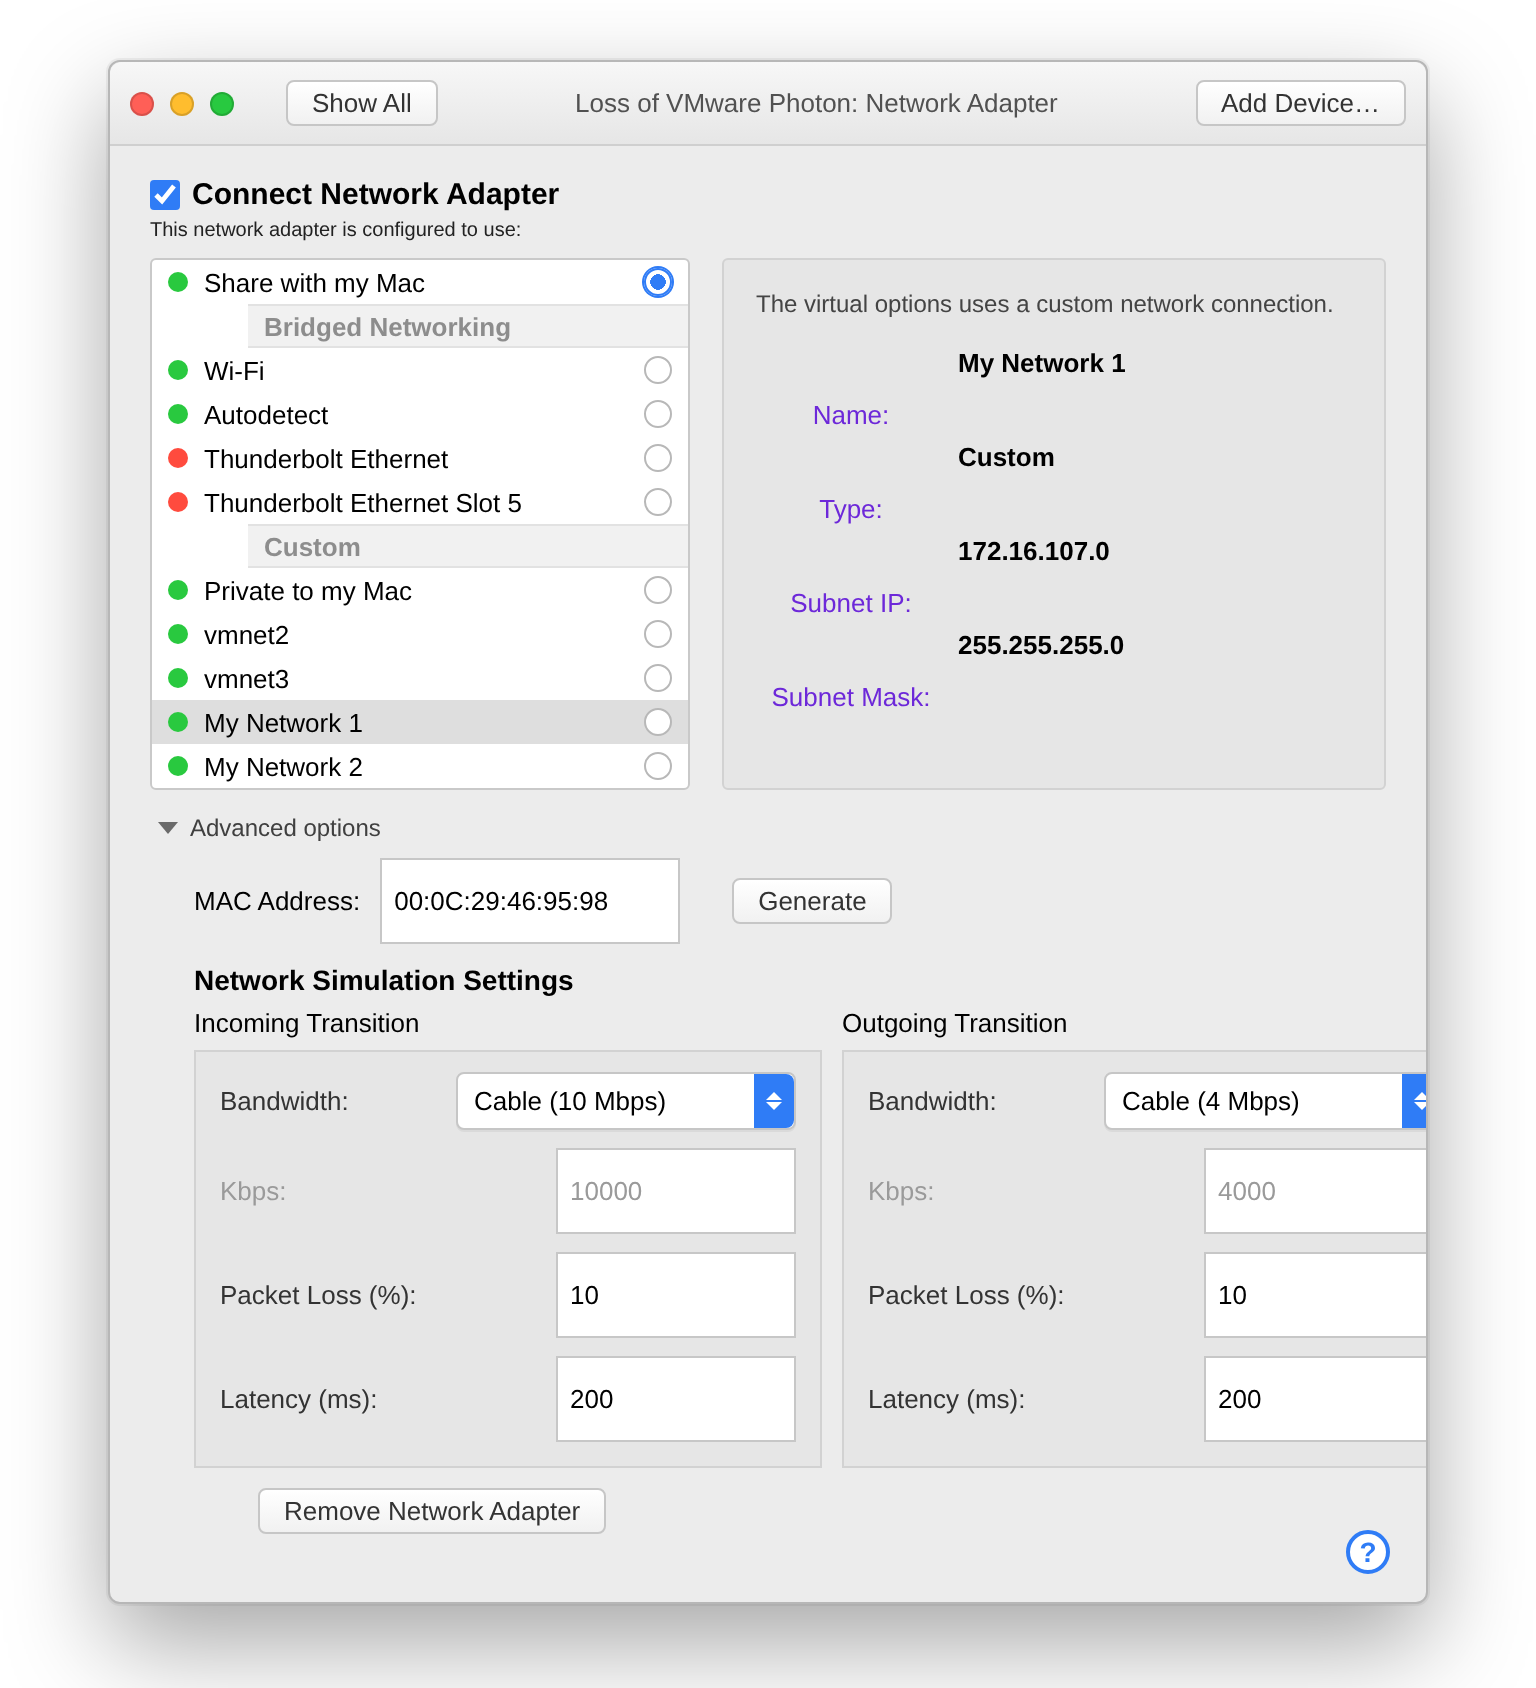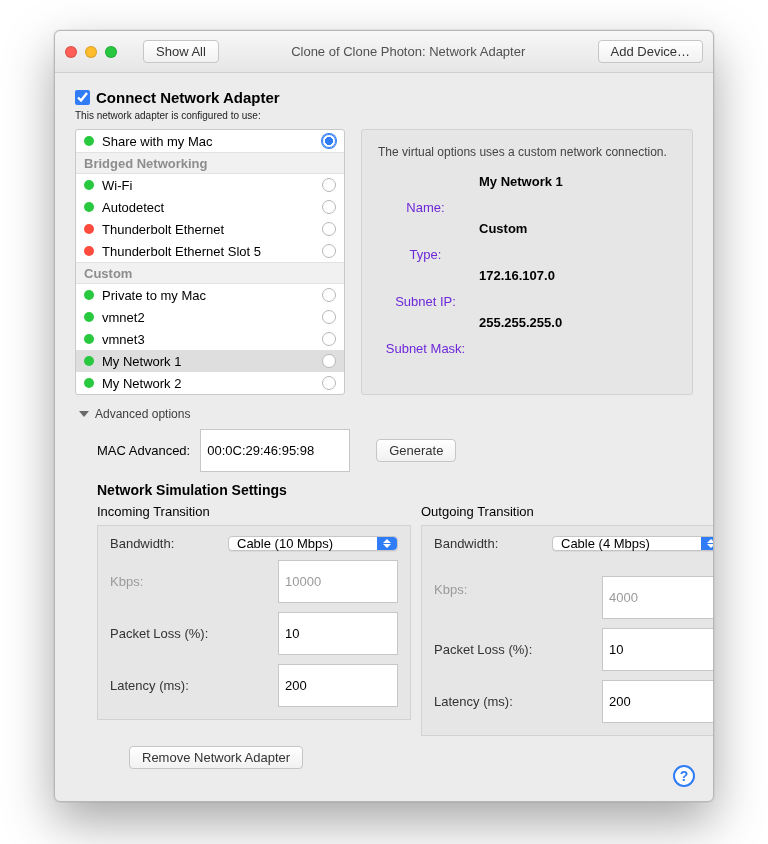--- a/index.html
+++ b/index.html
@@ -56,21 +56,21 @@
     border:1px solid #c9c9c9;
     border-radius:3px;
     overflow:hidden;
   }
   .row { display:flex; align-items:center; height:22px; padding:0 8px; gap:8px; position:relative; border-bottom:0; }
   .row .status { width:10px; height:10px; border-radius:50%; flex-shrink:0;}
   .status.green{background:#29c93f;} .status.red{background:#ff4b3e;}
   .row .name { flex:1; white-space:nowrap; overflow:hidden; text-overflow:ellipsis; font-size:13px;}
   .radio { width:14px; height:14px; border:1px solid #b8b8b8; border-radius:50%; background:#fff; flex-shrink:0;}
   .radio.sel { border-color:#2f7cf6; background: radial-gradient(circle,#2f7cf6 0 45%, #fff 46% 100%); box-shadow:0 0 0 1px #2f7cf6;}
-  .section { font-weight:600; color:#8d8d8d; background:#f1f1f1; height:22px; display:flex; align-items:center; padding:0 8px; border-top:1px solid #e2e2e2; border-bottom:1px solid #e2e2e2;}
+  .section { font-weight:600; color:#8d8d8d; background:#f1f1f1; height:22px; display:flex; align-items:center; padding:0 8px; border-top:1px solid #e2e2e2; border-bottom:1px solid #e2e2e2;margin-left:48px;}
   .row.highlight { background:#dedede;}
   .info {
     flex:1;
     background:#e6e6e6;
     border:1px solid #d2d2d2;
     border-radius:3px;
     padding: 14px 16px 10px 16px;
     font-size:12px;
   }
   .info-desc { color:#444; margin-bottom:14px; line-height:1.35;}
@@ -92,21 +92,21 @@
   .pane-body {
     background:#e6e6e6; border:1px solid #d2d2d2; padding:10px 12px 12px 12px;
     display:grid; grid-template-columns: 110px 1fr; align-items:center; row-gap:9px; column-gap:8px;
   }
   .pane-body label { font-size:13px; color:#333;}
   .pane-body label.dim { color:#9a9a9a;}
   .pane-body input[type=text]{ width: 120px; justify-self:end;}
   .select {
     display:flex; align-items:center; justify-content:space-between;
     background:#fff; border:1px solid #c6c6c6; border-radius:4px;
-    height:15px; padding: 0 0 0 8px; font-size:13px; width: 170px; justify-self:end;
+    height:29px; padding: 0 0 0 8px; font-size:13px; width: 170px; justify-self:end;
     box-shadow: 0 1px 0 rgba(0,0,0,0.05);
   }
   .select .caret {
     width:20px; height:100%; background:#2f7cf6; border-radius:0 4px 4px 0;
     display:flex; flex-direction:column; align-items:center; justify-content:center; gap:1px;
   }
   .caret .up,.caret .down{width:0;height:0;border-left:4px solid transparent;border-right:4px solid transparent;}
   .caret .up{border-bottom:4px solid #fff;} .caret .down{border-top:4px solid #fff;}
   .footer-row { margin: 2px 0 0 22px; padding-left: 32px;}
   .help {
@@ -120,21 +120,21 @@
 <body>
 
 <div class="window">
   <div class="titlebar">
     <div class="traffic">
       <div class="dot red"></div>
       <div class="dot yellow"></div>
       <div class="dot green"></div>
     </div>
     <button class="btn">Show All</button>
-    <div class="title">Clone of Clone Photon: Network Adapter</div>
+    <div class="title">Loss of VMware Photon: Network Adapter</div>
     <button class="btn">Add Device…</button>
   </div>
 
   <div class="content">
     <div class="connect-row">
       <input type="checkbox" checked="" style="">
       <span class="connect-label">Connect Network Adapter</span>
     </div>
     <div class="subtext">This network adapter is configured to use:</div>
 
@@ -208,21 +208,21 @@
         </div>
       </div>
     </div>
 
     <div class="advanced">
       <span class="disclosure"></span>
       <span>Advanced options</span>
     </div>
 
     <div class="form-row">
-      <label>MAC Advanced:</label>
+      <label>MAC Address:</label>
       <input type="text" style="width: 150px;" value="00:0C:29:46:95:98">
       <button class="btn" style="margin-left:16px">Generate</button>
     </div>
 
     <div class="sim-head">Network Simulation Settings</div>
 
     <div class="panes">
       <div class="pane">
         <div class="pane-title">Incoming Transition</div>
         <div class="pane-body">
@@ -248,21 +248,21 @@
         <div class="pane-body">
           <label>Bandwidth:</label>
           <div class="select">
             <span>Cable (4 Mbps)</span>
             <span class="caret">
                 <span class="up"></span>
                 <span class="down"></span>
               </span>
           </div>
           <label class="dim">Kbps:</label>
-          <input type="text" disabled="" style="color: rgb(154, 154, 154); margin-top: 16px;" value="4000">
+          <input type="text" disabled="" style="color: rgb(154, 154, 154);" value="4000">
           <label>Packet Loss (%):</label>
           <input type="text" value="10" style="">
           <label>Latency (ms):</label>
           <input type="text" value="200" style="">
         </div>
       </div>
     </div>
 
     <div class="footer-row">
       <button class="btn">Remove Network Adapter</button>

